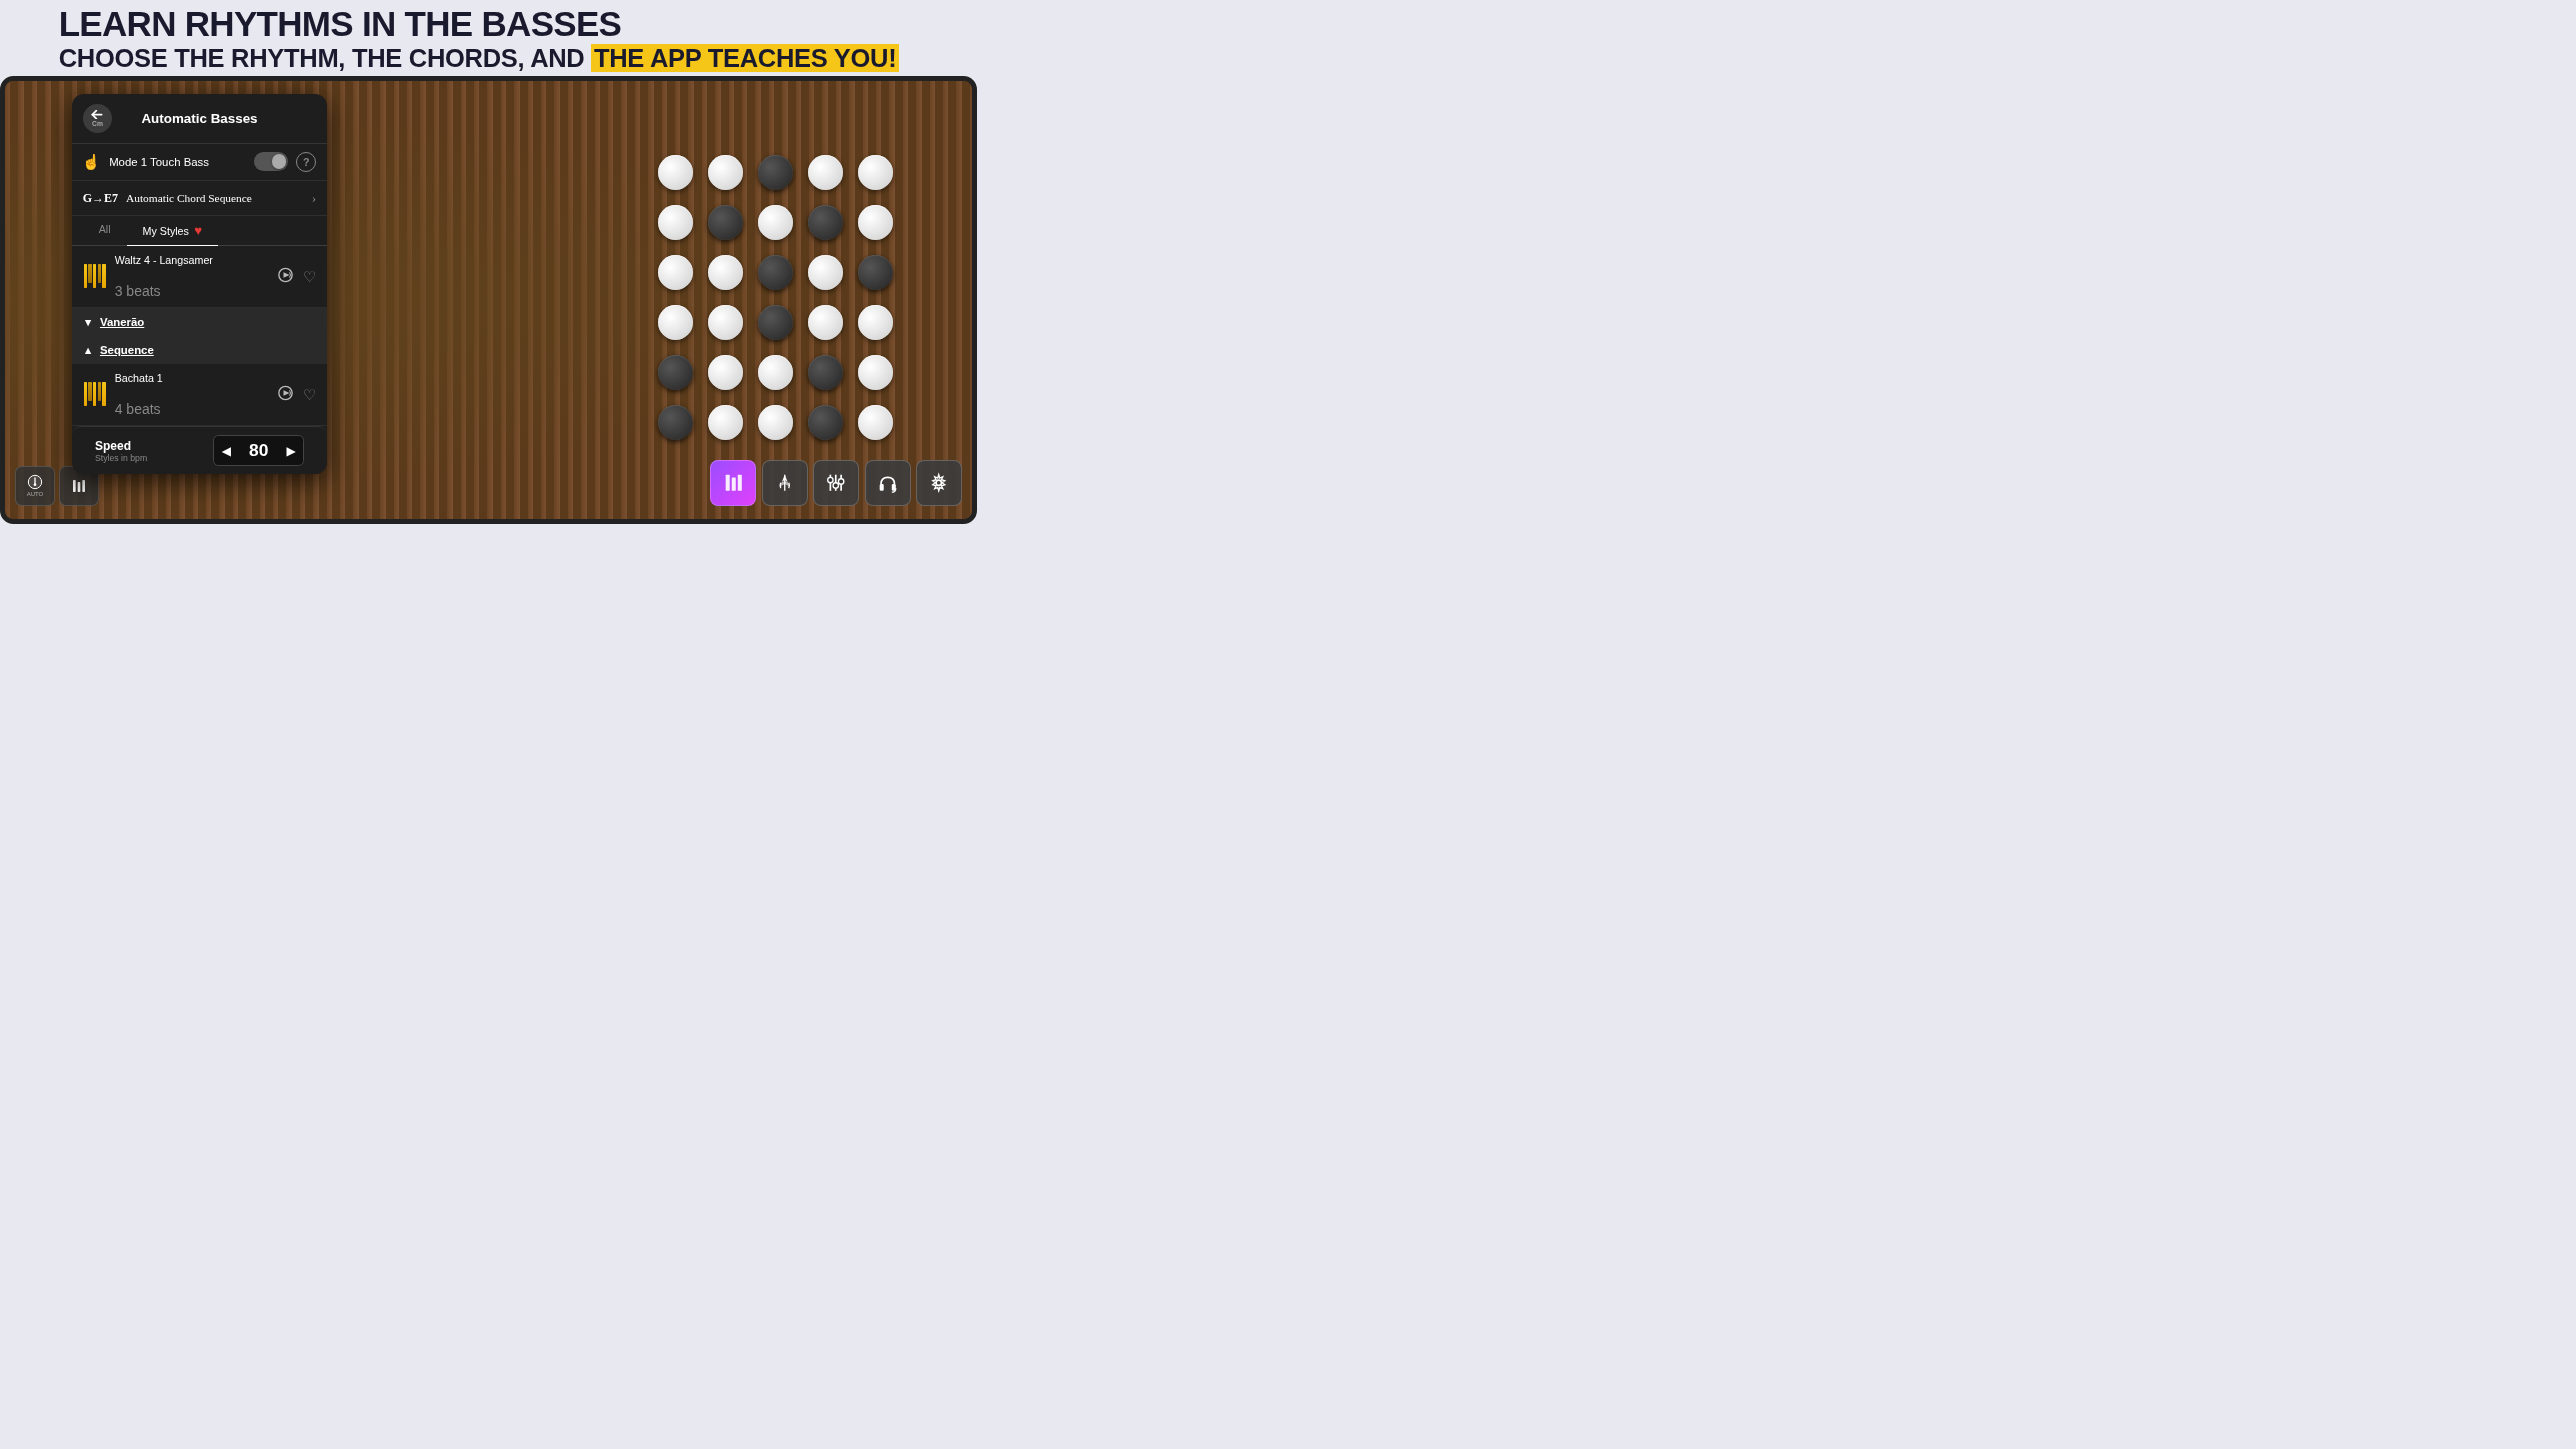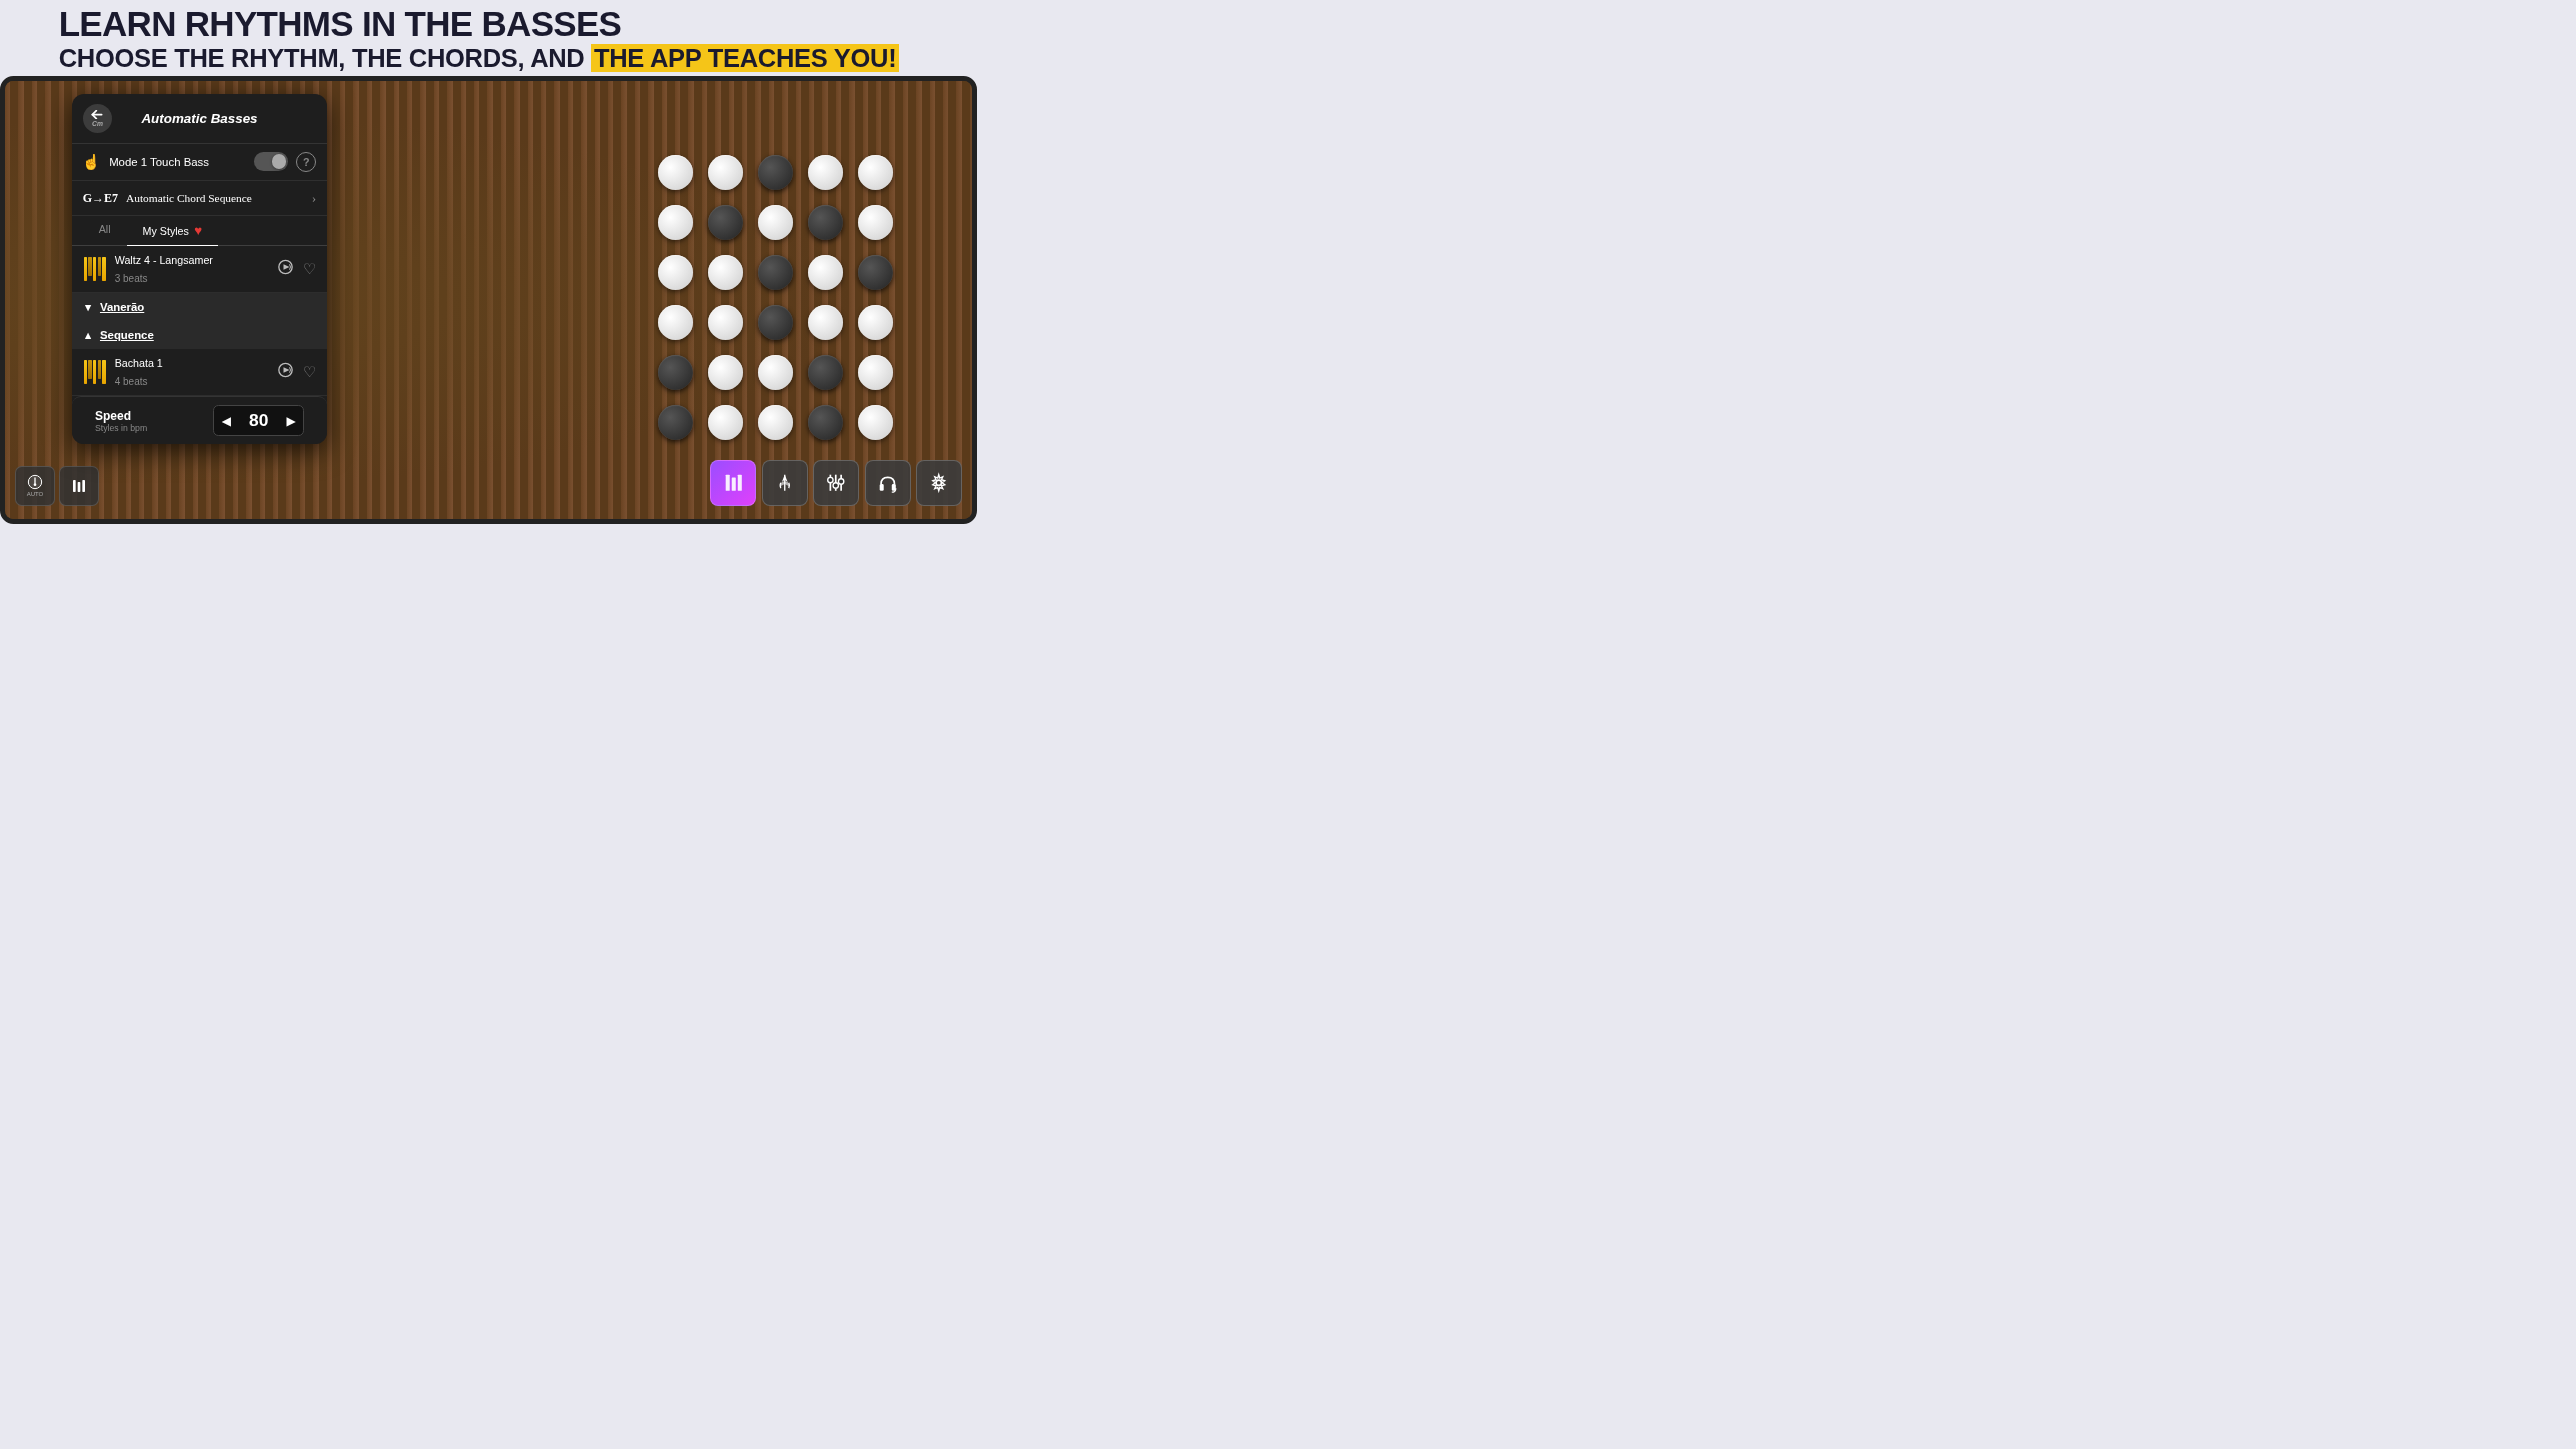--- a/index.html
+++ b/index.html
@@ -146,21 +146,20 @@
       box-shadow: 0 6.7px 27px rgba(0,0,0,0.7);
     }
 
     
     .modal-header {
       display: flex;
       align-items: center;
       padding: 9.4px 10.7px;
       gap: 0;
       border-bottom: 0.7px solid rgba(255,255,255,0.1);
-      font-style: italic;
     }
 
     .back-btn {
       width: 29.5px;
       height: 29.5px;
       border-radius: 50%;
       background: rgba(80,80,80,0.6);
       display: flex;
       align-items: center;
       justify-content: center;
@@ -342,22 +341,22 @@
     }
 
     .item-title {
       color: white;
       font-size: 10.7px;
       font-weight: 500;
     }
 
     .item-subtitle {
       color: #888;
-      font-size: 10px;
-      margin-top: 7px;
+      font-size: 14px;
+      margin-top: 17px;
     }
 
     .item-actions {
       display: flex;
       gap: 8px;
       align-items: center;
     }
 
     .preview-btn {
       color: #bbb;

